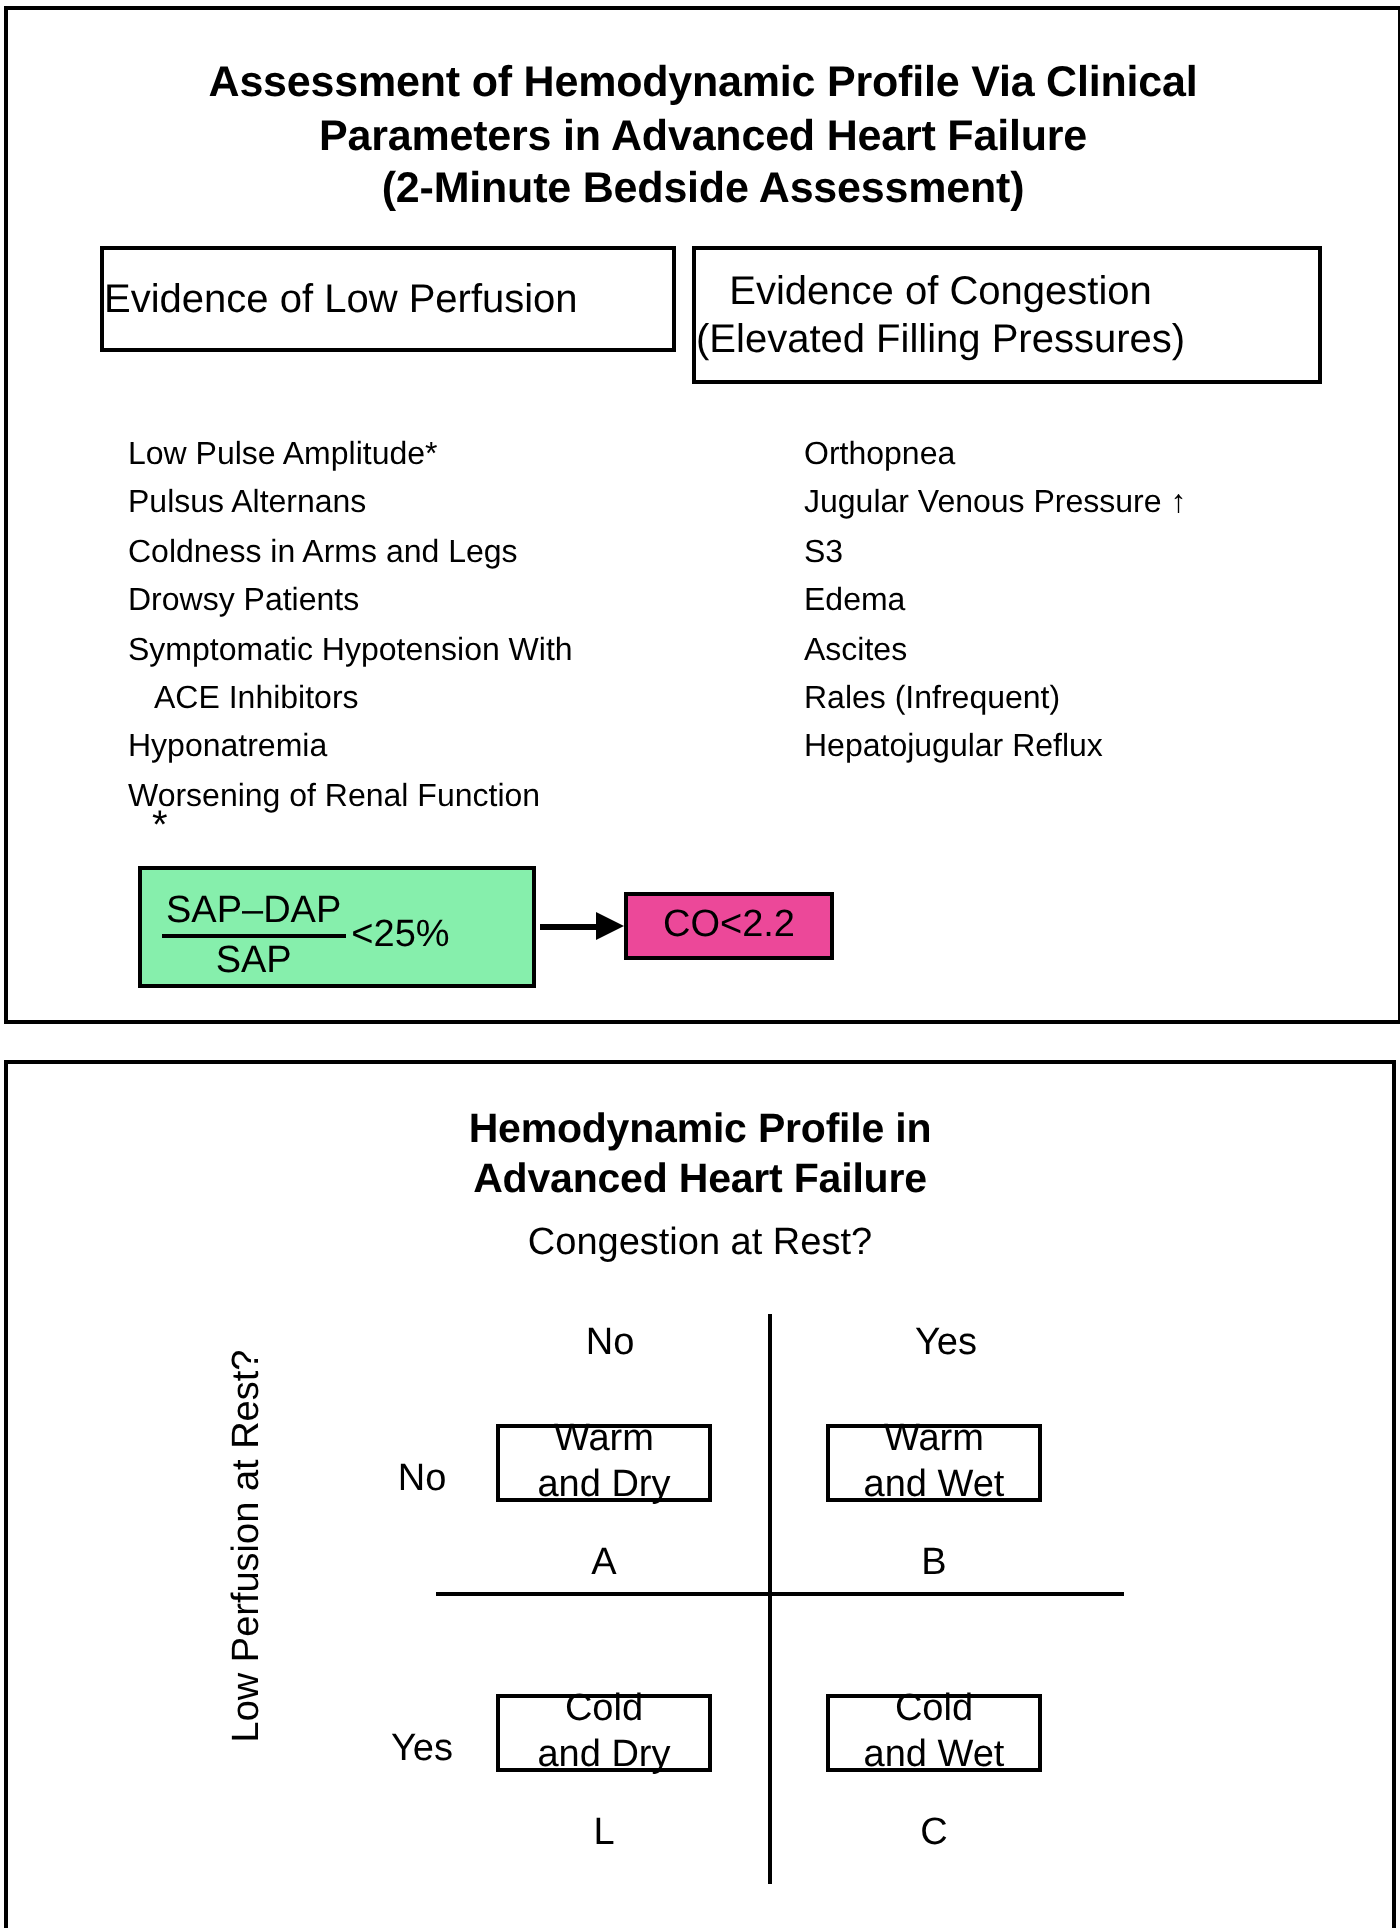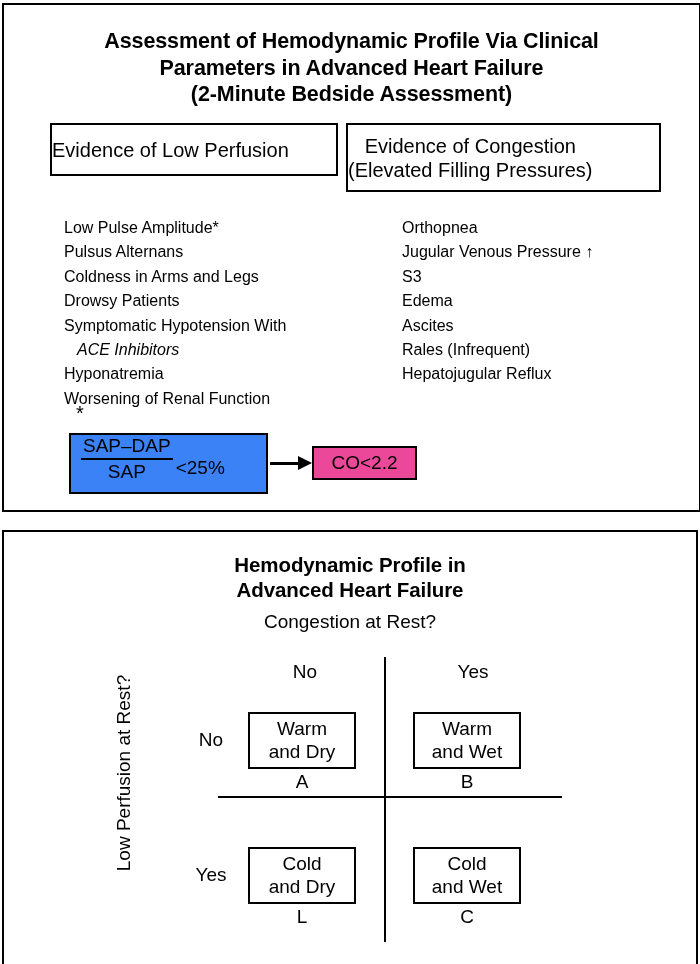--- a/index.html
+++ b/index.html
@@ -94,43 +94,43 @@
   
   .sign-list {
     position: absolute;
     font-size: 16px;
     line-height: 24.4px;
     white-space: nowrap;
   }
   #list-perfusion { left: 60px; top: 211px; }
   #list-congestion { left: 398px; top: 211px; }
   .sign-item { display: block; }
-  .sign-item.indent { padding-left: 13px; font-style: italic; }
+  .sign-item.indent { padding-left: 13px; }
 
   
   #footnote-asterisk {
     position: absolute;
     left: 72px;
     top: 398px;
     font-size: 20px;
     line-height: 1;
   }
 
   
   #formula-box {
     position: absolute;
     box-sizing: border-box;
     left: 65px;
     top: 428px;
     width: 199px;
     height: 61px;
     border: 2px solid #000000;
     display: flex;
-    align-items: flex-start;
-    background: #3b82f6;
+    align-items: flex-end;
+    background: #86efac;
   }
   .fraction {
     display: inline-flex;
     flex-direction: column;
     align-items: center;
     margin-left: 10px;
     font-size: 19px;
     line-height: 1.14;
   }
   .frac-num { padding: 0 2px 1px 2px; }
@@ -220,21 +220,21 @@
     text-align: center;
     width: 46px;
   }
   #row-label-no { left: 188px; top: 729px; }
   #row-label-yes { left: 188px; top: 864px; }
 
   .quad-box {
     position: absolute;
     box-sizing: border-box;
     width: 108px;
-    height: 57px;
+    height: 39px;
     border: 2px solid #000000;
     display: flex;
     align-items: center;
     justify-content: center;
     text-align: center;
     font-size: 19px;
     line-height: 1.17;
     background: #ffffff;
   }
   #quad-box-a { left: 248px; top: 712px; }

